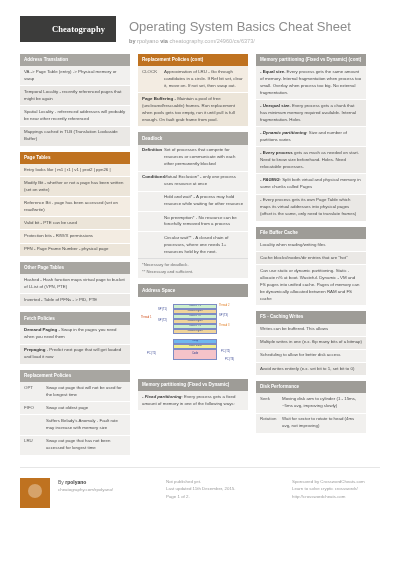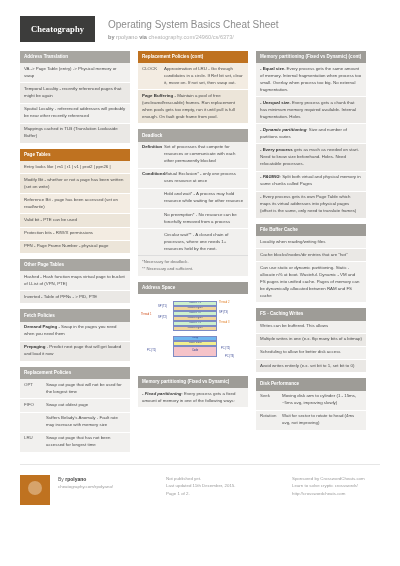--- a/index.html
+++ b/index.html
@@ -2,23 +2,23 @@
 <html><head>
 <meta charset="utf-8">
 <style>
   html,body{margin:0;padding:0;background:#ffffff;}
   body{width:400px;height:566px;overflow:hidden;font-family:"Liberation Sans",sans-serif;color:#231f20;}
   .page{position:relative;width:400px;height:566px;box-sizing:border-box;padding:0;}
 
   
   .header{display:flex;align-items:flex-start;padding:16px 20px 0 20px;}
   .logo{width:75px;height:26px;background:#3c3c3b;color:#ffffff;display:flex;align-items:center;justify-content:center;
-        font-family:"Liberation Serif",serif;font-weight:bold;font-size:8.5px;letter-spacing:.1px;flex:0 0 auto;}
+        font-family:"Liberation Serif",serif;font-weight:bold;font-size:8.5px;letter-spacing:.1px;flex:0 0 auto;padding-left:21px;}
   .titleblock{margin-left:13px;padding-top:2px;}
-  .sheettitle{font-size:10px;color:#8c8c8c;line-height:1.35;}
+  .sheettitle{font-size:13px;color:#8c8c8c;line-height:1.35;}
   .byline{font-size:5.6px;color:#a8a8a8;line-height:1.5;margin-top:1px;}
   .byline b{color:#8c8c8c;}
   .byline .lnk{color:#b3b3b3;}
 
   
   .cols{display:flex;gap:8px;padding:9px 20px 0 20px;align-items:flex-start;}
   .col{width:110px;flex:0 0 110px;}
 
   
   .card{margin-bottom:6px;}

